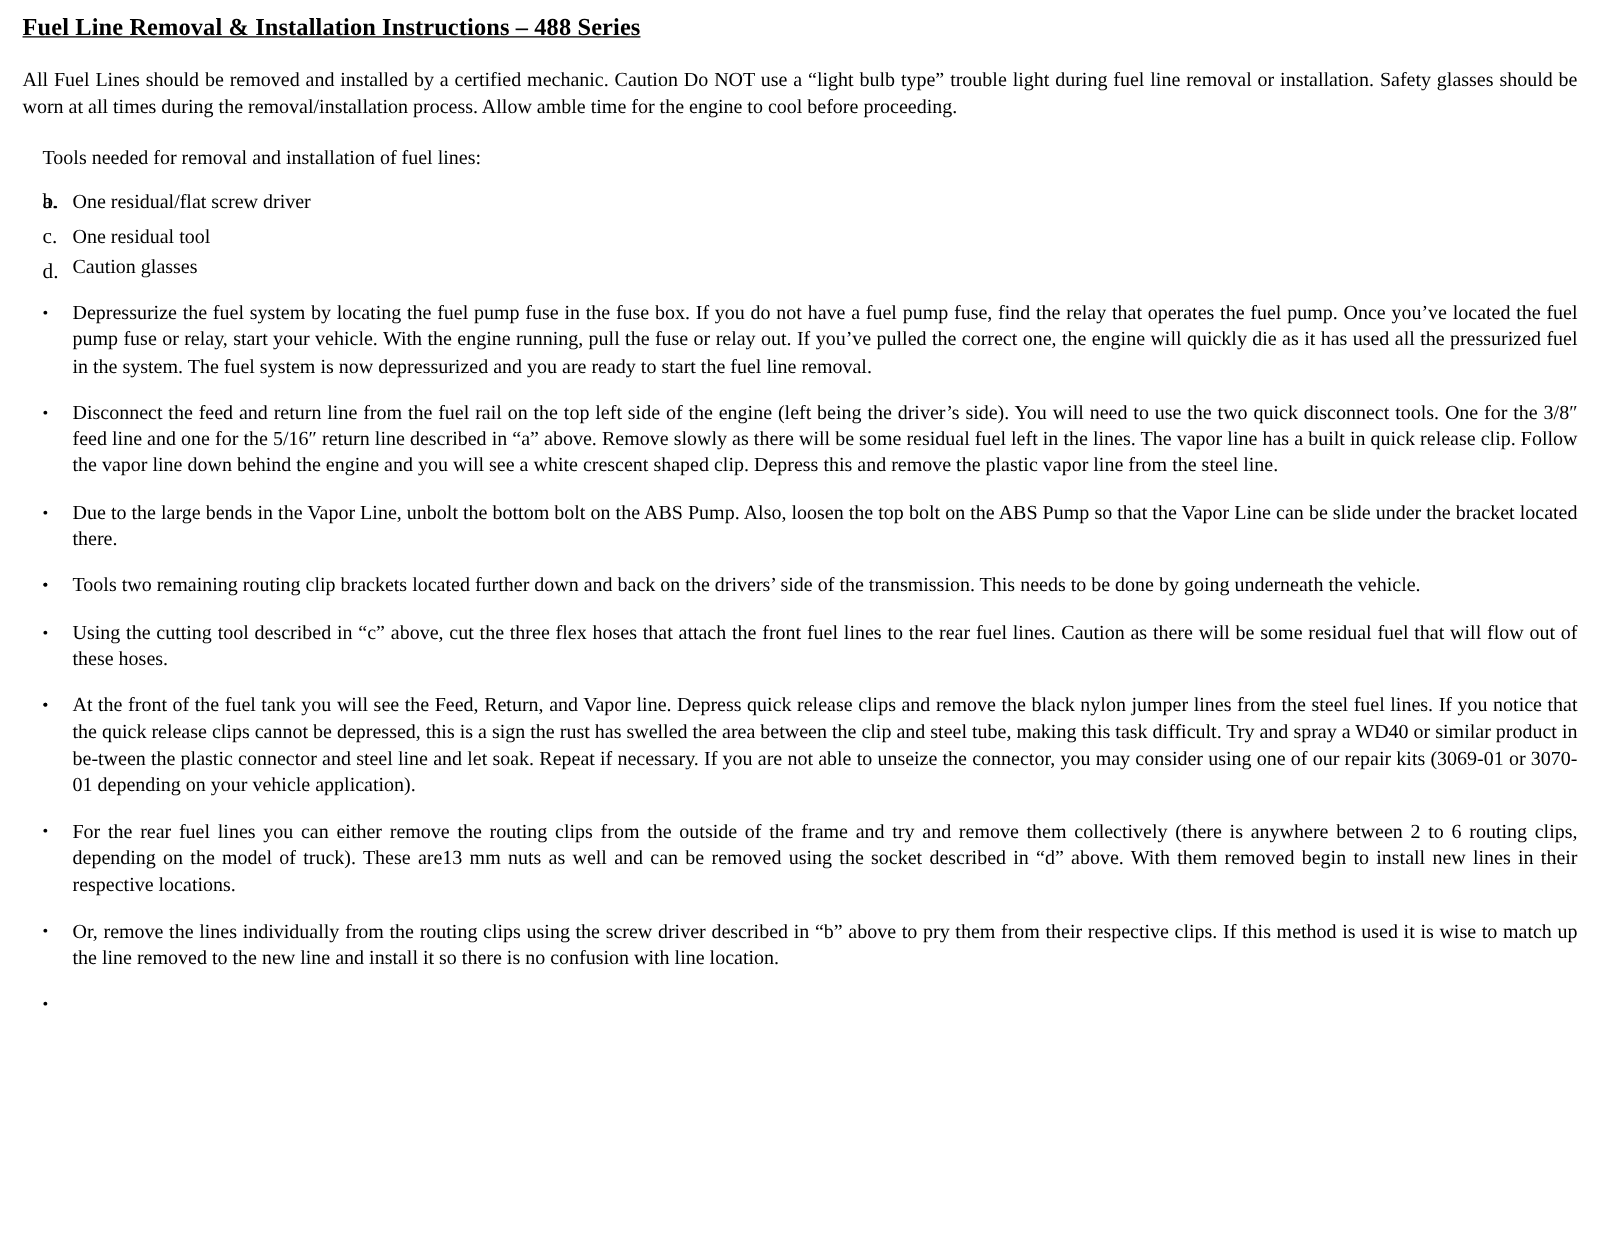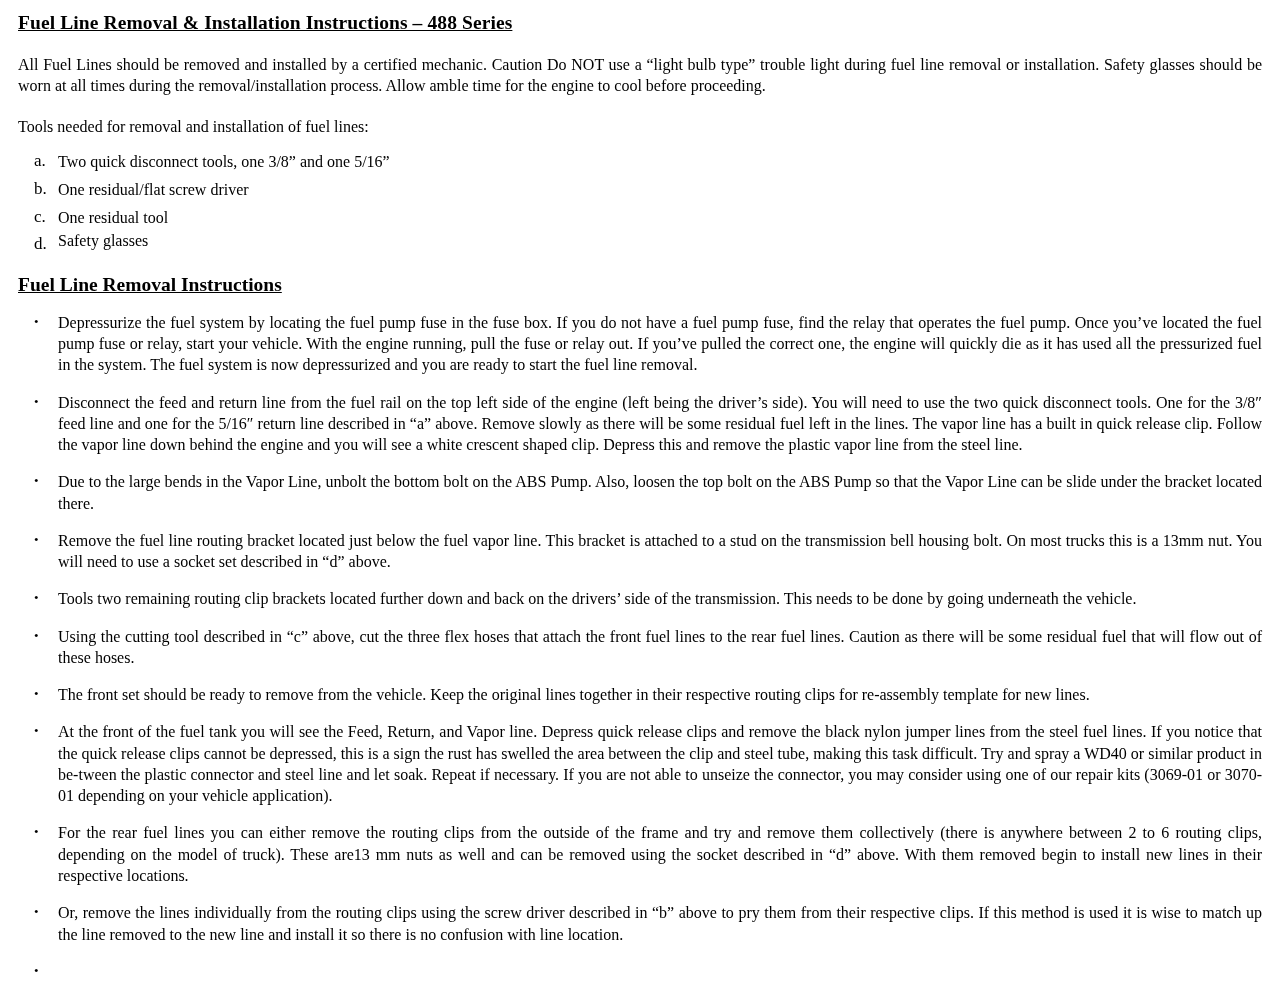--- a/index.html
+++ b/index.html
@@ -30,21 +30,21 @@
   p.intro {
     font-size: 16px;
     line-height: 1.32;
     margin: 20px 0 0 0;
     text-align: justify;
     text-justify: inter-word;
   }
   p.tools-lead {
     font-size: 16px;
     line-height: 1.32;
-    margin: 20px 0 0 0;
+    margin: 20px 0 0 16px;
   }
   ol.tools {
     list-style: none;
     margin: 14px 0 0 0;
     padding: 0;
   }
   ol.tools li {
     font-size: 16px;
     line-height: 1.35;
     margin: 0 0 6px 0;
@@ -99,66 +99,62 @@
 
   <h1 class="doc-title">Fuel Line Removal &amp; Installation Instructions – 488 Series</h1>
 
   <p class="intro">All Fuel Lines should be removed and installed by a certified mechanic. Caution Do NOT use a “light bulb type” trouble light during fuel line removal or installation. Safety glasses should be worn at all times during the removal/installation process. Allow amble time for the engine to cool before proceeding.</p>
 
   <p class="tools-lead">Tools needed for removal and installation of fuel lines:</p>
 
   <ol class="tools">
     <li>
       <span class="marker">a.</span>
-      <span>Two quick disconnect tools, one 3/8” and one 5/16”</span>
     </li>
     <li>
       <span class="marker">b.</span>
       <span>One residual/flat screw driver</span>
     </li>
     <li>
       <span class="marker">c.</span>
       <span>One residual tool</span>
     </li>
     <li>
       <span class="marker">d.</span>
     </li>
   </ol>
-  <div class="tools-extra">Safety glasses</div>
+  <div class="tools-extra">Caution glasses</div>
 
-  <h2 class="section-title">Fuel Line Removal Instructions</h2>
 
   <ul class="steps">
     <li>
       <span class="bullet">•</span>
       <span>Depressurize the fuel system by locating the fuel pump fuse in the fuse box. If you do not have a fuel pump fuse, find the relay that operates the fuel pump. Once you’ve located the fuel pump fuse or relay, start your vehicle. With the engine running, pull the fuse or relay out. If you’ve pulled the correct one, the engine will quickly die as it has used all the pressurized fuel in the system. The fuel system is now depressurized and you are ready to start the fuel line removal.</span>
     </li>
     <li>
       <span class="bullet">•</span>
       <span>Disconnect the feed and return line from the fuel rail on the top left side of the engine (left being the driver’s side). You will need to use the two quick disconnect tools. One for the 3/8″ feed line and one for the 5/16″ return line described in “a” above. Remove slowly as there will be some residual fuel left in the lines. The vapor line has a built in quick release clip. Follow the vapor line down behind the engine and you will see a white crescent shaped clip. Depress this and remove the plastic vapor line from the steel line.</span>
     </li>
     <li>
       <span class="bullet">•</span>
       <span>Due to the large bends in the Vapor Line, unbolt the bottom bolt on the ABS Pump. Also, loosen the top bolt on the ABS Pump so that the Vapor Line can be slide under the bracket located there.</span>
     </li>
     <li>
       <span class="bullet">•</span>
-      <span>Remove the fuel line routing bracket located just below the fuel vapor line. This bracket is attached to a stud on the transmission bell housing bolt. On most trucks this is a 13mm nut. You will need to use a socket set described in “d” above.</span>
     </li>
     <li>
       <span class="bullet">•</span>
       <span>Tools two remaining routing clip brackets located further down and back on the drivers’ side of the transmission. This needs to be done by going underneath the vehicle.</span>
     </li>
     <li>
       <span class="bullet">•</span>
       <span>Using the cutting tool described in “c” above, cut the three flex hoses that attach the front fuel lines to the rear fuel lines. Caution as there will be some residual fuel that will flow out of these hoses.</span>
     </li>
     <li>
       <span class="bullet">•</span>
-      <span>The front set should be ready to remove from the vehicle. Keep the original lines together in their respective routing clips for re-assembly template for new lines.</span>
     </li>
     <li>
       <span class="bullet">•</span>
       <span>At the front of the fuel tank you will see the Feed, Return, and Vapor line. Depress quick release clips and remove the black nylon jumper lines from the steel fuel lines. If you notice that the quick release clips cannot be depressed, this is a sign the rust has swelled the area between the clip and steel tube, making this task difficult. Try and spray a WD40 or similar product in be-tween the plastic connector and steel line and let soak. Repeat if necessary. If you are not able to unseize the connector, you may consider using one of our repair kits (3069-01 or 3070-01 depending on your vehicle application).</span>
     </li>
     <li>
       <span class="bullet">•</span>
       <span>For the rear fuel lines you can either remove the routing clips from the outside of the frame and try and remove them collectively (there is anywhere between 2 to 6 routing clips, depending on the model of truck). These are13 mm nuts as well and can be removed using the socket described in “d” above. With them removed begin to install new lines in their respective locations.</span>
     </li>
     <li>

